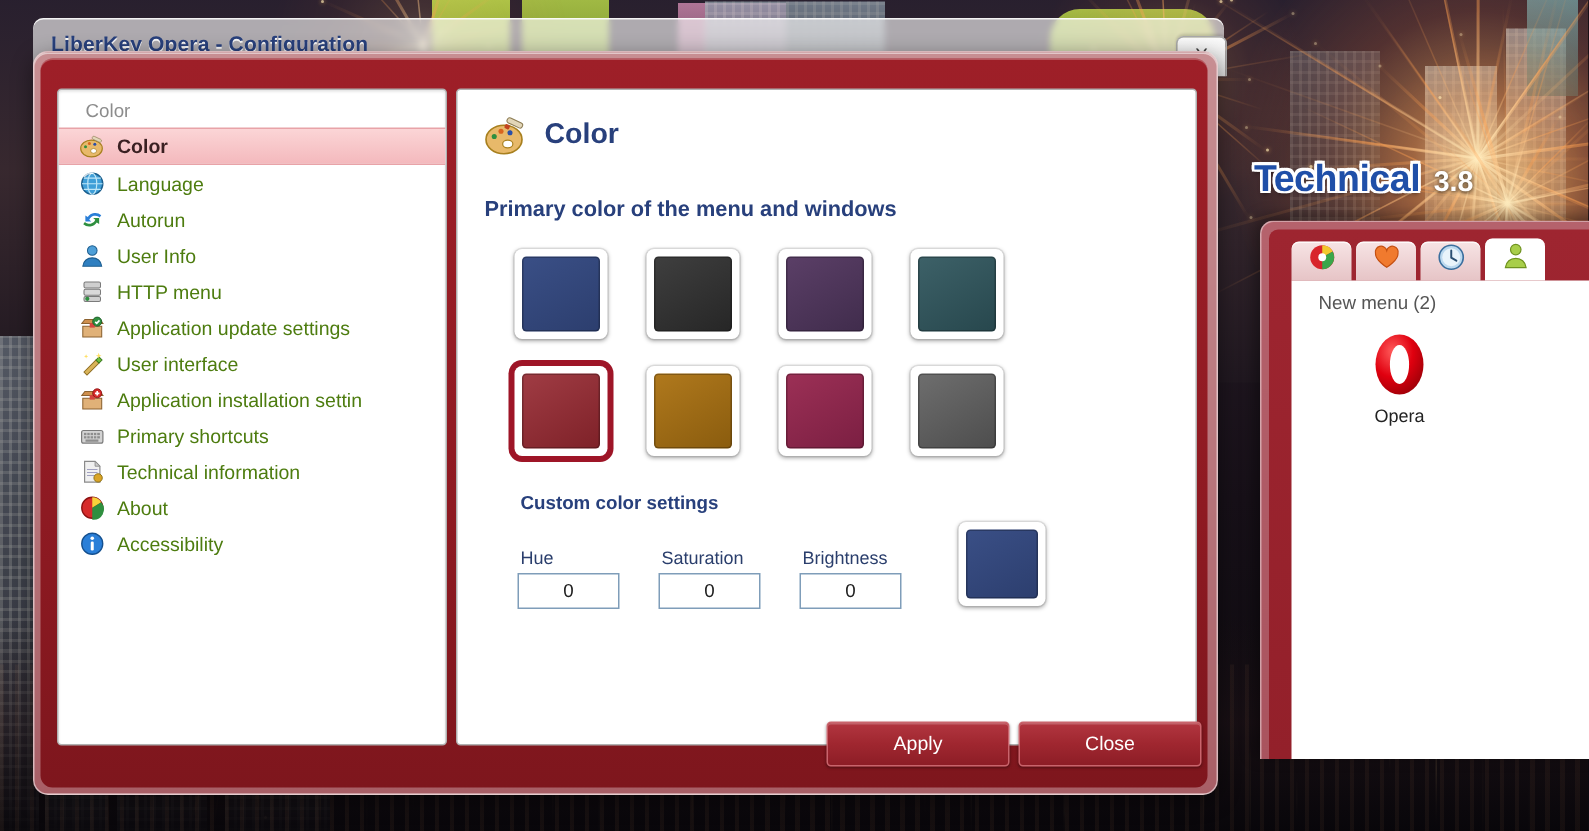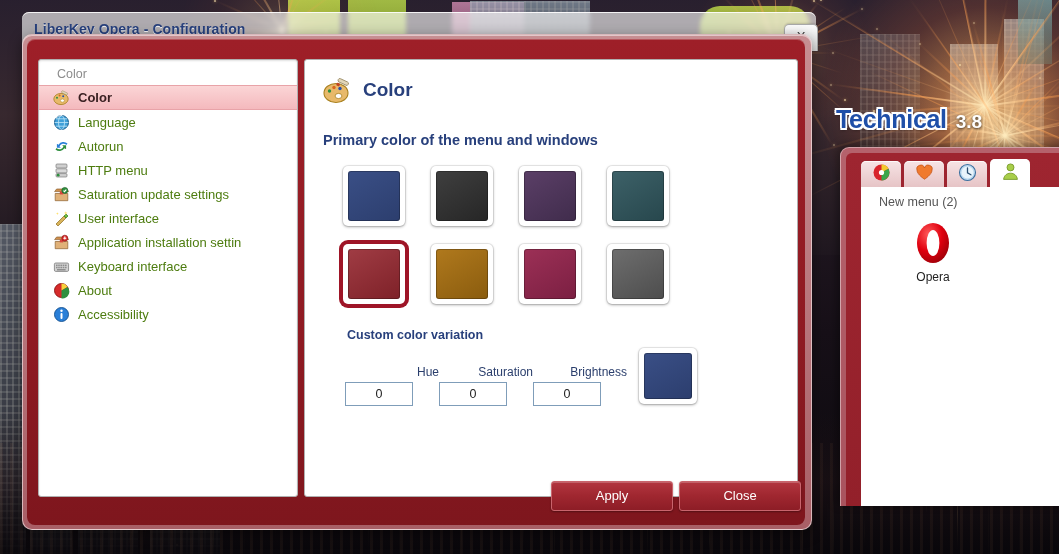--- a/index.html
+++ b/index.html
@@ -131,21 +131,21 @@
   }
   .swatch-wrap .chip{
     position:absolute;left:5px;top:5px;right:5px;bottom:5px;border-radius:3px;
     box-shadow:inset 0 0 0 1px rgba(0,0,0,.25);
   }
 
   .custom-block{margin:6px 0 0 40px;}
   .custom-title{font-size:12.5px;font-weight:bold;color:#28407c;margin-left:2px;}
   .fields-row{display:flex;align-items:flex-end;gap:0;margin-top:6px;}
   .field{width:94px;margin-right:0;}
-  .field .lbl{font-size:12px;color:#2a3e6c;margin-left:2px;margin-bottom:3px;text-align:right;}
+  .field .lbl{font-size:12px;color:#2a3e6c;margin-left:2px;margin-bottom:3px;}
   .field input{
     width:62px;height:20px;border:1px solid #7f9db9;background:#fff;
     text-align:center;font-size:12.5px;color:#222;
     font-family:"Liberation Sans",sans-serif;outline:none;
   }
   .preview-wrap{width:58px;height:56px;position:relative;margin-left:12px;margin-bottom:2px;}
   .preview-wrap .ring{position:absolute;inset:0;border-radius:5px;background:#fff;
     box-shadow:0 1px 3px rgba(0,0,0,.35),0 0 0 1px rgba(0,0,0,.07);}
   .preview-wrap .chip{position:absolute;left:5px;top:5px;right:5px;bottom:5px;border-radius:3px;
     box-shadow:inset 0 0 0 1px rgba(0,0,0,.25);}
@@ -542,39 +542,48 @@
                 <svg class="ic" viewBox="0 0 17 17">
        <path d="M2.5 11.5a6 6 0 0 0 9-1.2l1.6 1v-4h-4l1.4 1.2A4.2 4.2 0 0 1 3.6 10z" fill="#2f8f3f"></path>
        <path d="M14.5 5.5a6 6 0 0 0-9 1.2l-1.6-1v4h4L6.5 8.5A4.2 4.2 0 0 1 13.4 7z" fill="#2a7fd8"></path>
                 </svg>
               </span>
               <span>Autorun</span>
             </div>
             <div class="side-item">
               <span class="ico" style="display:block;width:17px;height:17px;">
                 <svg class="ic" viewBox="0 0 17 17">
+                  <circle cx="8.5" cy="5" r="3.2" fill="#4e9fd8" stroke="#1f5f90" stroke-width=".7"></circle>
+       <path d="M2.2 15.5c.4-3.6 3.1-5.6 6.3-5.6s5.9 2 6.3 5.6z" fill="#2f7fc0" stroke="#1f5f90" stroke-width=".7"></path>
+                </svg>
+              </span>
+              <span>User Info</span>
+            </div>
+            <div class="side-item">
+              <span class="ico" style="display:block;width:17px;height:17px;">
+                <svg class="ic" viewBox="0 0 17 17">
                   <rect x="3" y="2" width="11" height="4" rx="1" fill="#cfcfcf" stroke="#7b7b7b" stroke-width=".7"></rect>
        <rect x="3" y="6.8" width="11" height="4" rx="1" fill="#d9d9d9" stroke="#7b7b7b" stroke-width=".7"></rect>
        <rect x="3" y="11.6" width="11" height="3.4" rx="1" fill="#cfcfcf" stroke="#7b7b7b" stroke-width=".7"></rect>
        <circle cx="5.2" cy="13.2" r="1.4" fill="#2f8f3f"></circle>
                 </svg>
               </span>
               <span>HTTP menu</span>
             </div>
             <div class="side-item">
               <span class="ico" style="display:block;width:17px;height:17px;">
                 <svg class="ic" viewBox="0 0 17 17">
                   <path d="M2.2 7.5h12.6v7.2H2.2z" fill="#e0b178" stroke="#8c6230" stroke-width=".7"></path>
        <path d="M1.6 5.6l2-2.6h10l2 2.6z" fill="#cf8f4e" stroke="#8c6230" stroke-width=".7"></path>
        <rect x="6.8" y="5.4" width="3.4" height="3" fill="#d6453d"></rect>
        <circle cx="11.8" cy="4.4" r="3" fill="#2f8f3f" stroke="#1b5a24" stroke-width=".6"></circle>
        <path d="M10.5 4.6l1 1 1.8-2" stroke="#fff" stroke-width="1.1" fill="none"></path>
                 </svg>
               </span>
-              <span>Saturation update settings</span>
+              <span>Application update settings</span>
             </div>
             <div class="side-item">
               <span class="ico" style="display:block;width:17px;height:17px;">
                 <svg class="ic" viewBox="0 0 17 17">
                   <path d="M3 14l8-8 2 2-8 8z" fill="#d9b45a" stroke="#8c6a1e" stroke-width=".7"></path>
        <path d="M11 6l2-2 2 2-2 2z" fill="#6fbf3f" stroke="#3a7a1e" stroke-width=".7"></path>
        <path d="M12.8 1.2l.5 1.4 1.4.5-1.4.5-.5 1.4-.5-1.4-1.4-.5 1.4-.5z" fill="#ffe066"></path>
        <path d="M4.4 2.2l.4 1 1 .4-1 .4-.4 1-.4-1-1-.4 1-.4z" fill="#ffe066"></path>
                 </svg>
               </span>
@@ -604,21 +613,34 @@
                     <rect x="11.8" y="6.6" width="1.8" height="1.5"></rect>
        <rect x="3" y="8.8" width="1.6" height="1.5"></rect>
                     <rect x="5.2" y="8.8" width="1.6" height="1.5"></rect>
                     <rect x="7.4" y="8.8" width="1.6" height="1.5"></rect>
                     <rect x="9.6" y="8.8" width="1.6" height="1.5"></rect>
                     <rect x="11.8" y="8.8" width="1.8" height="1.5"></rect>
        <rect x="4" y="11" width="8.6" height="1.5"></rect>
                   </g>
                 </svg>
               </span>
-              <span>Keyboard interface</span>
+              <span>Primary shortcuts</span>
+            </div>
+            <div class="side-item">
+              <span class="ico" style="display:block;width:17px;height:17px;">
+                <svg class="ic" viewBox="0 0 17 17">
+                  <path d="M3.4 1.6h7l3.2 3.2v10.6H3.4z" fill="#f0f0f0" stroke="#8a8a8a" stroke-width=".8"></path>
+       <path d="M10.4 1.6v3.2h3.2z" fill="#cfcfcf" stroke="#8a8a8a" stroke-width=".6"></path>
+       <g stroke="#a0a0c0" stroke-width=".8">
+                    <path d="M5 7h7M5 9h7M5 11h5"></path>
+                  </g>
+       <circle cx="12.4" cy="12.6" r="2.8" fill="#d9a427" stroke="#8a6c10" stroke-width=".6"></circle>
+                </svg>
+              </span>
+              <span>Technical information</span>
             </div>
             <div class="side-item">
               <span class="ico" style="display:block;width:17px;height:17px;">
                 <svg class="ic" viewBox="0 0 17 17">
                   <circle cx="8.5" cy="8.5" r="7" fill="#d62b2b" stroke="#8c1111" stroke-width=".9"></circle>
        <path d="M8.5 1.5a7 7 0 0 1 6 3.4l-6 3.6z" fill="#f7d23a"></path>
        <path d="M14.5 4.9a7 7 0 0 1-6 11.6V8.5z" fill="#2f8f3f"></path>
                 </svg>
               </span>
               <span>About</span>
@@ -683,21 +705,21 @@
               <div class="ring"></div>
               <div class="chip" style="background:linear-gradient(150deg,#9c3056 0%,#7b1f42 100%);"></div>
             </div>
             <div class="swatch-wrap">
               <div class="ring"></div>
               <div class="chip" style="background:linear-gradient(150deg,#6e6e6e 0%,#4d4d4d 100%);"></div>
             </div>
           </div>
 
         <div class="custom-block">
-          <div class="custom-title">Custom color variation</div>
+          <div class="custom-title">Custom color settings</div>
           <div class="fields-row">
             <div class="field">
               <div class="lbl">Hue</div>
               <input type="text" value="0" style="">
             </div>
             <div class="field">
               <div class="lbl">Saturation</div>
               <input type="text" value="0" style="">
             </div>
             <div class="field">

